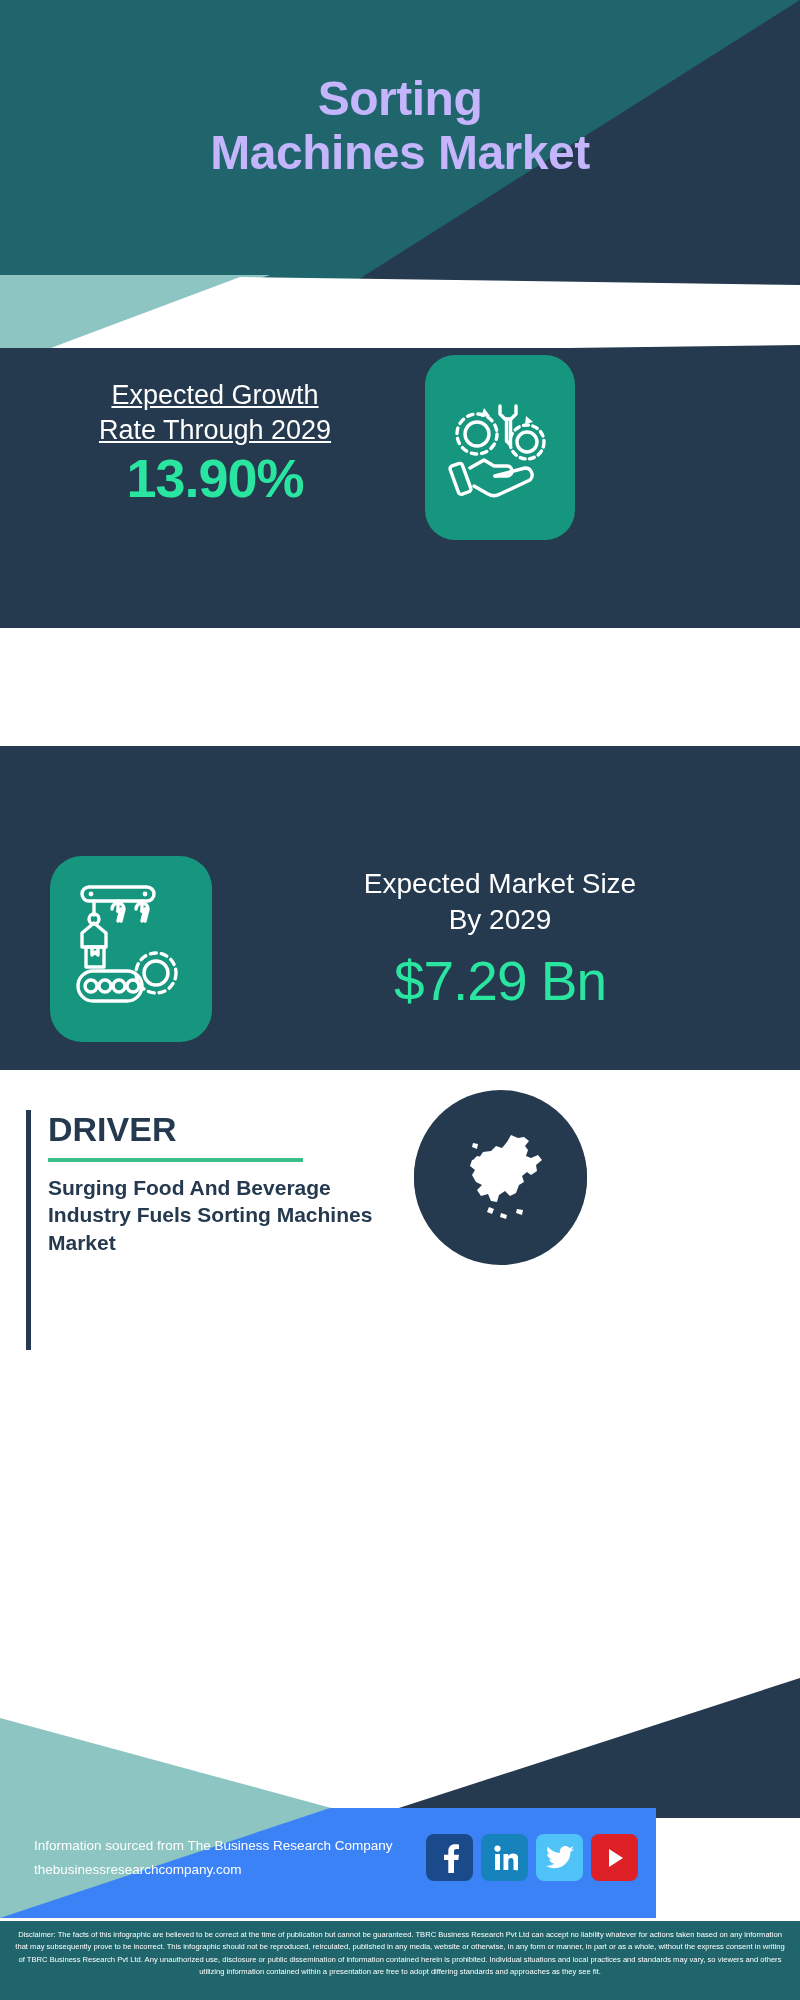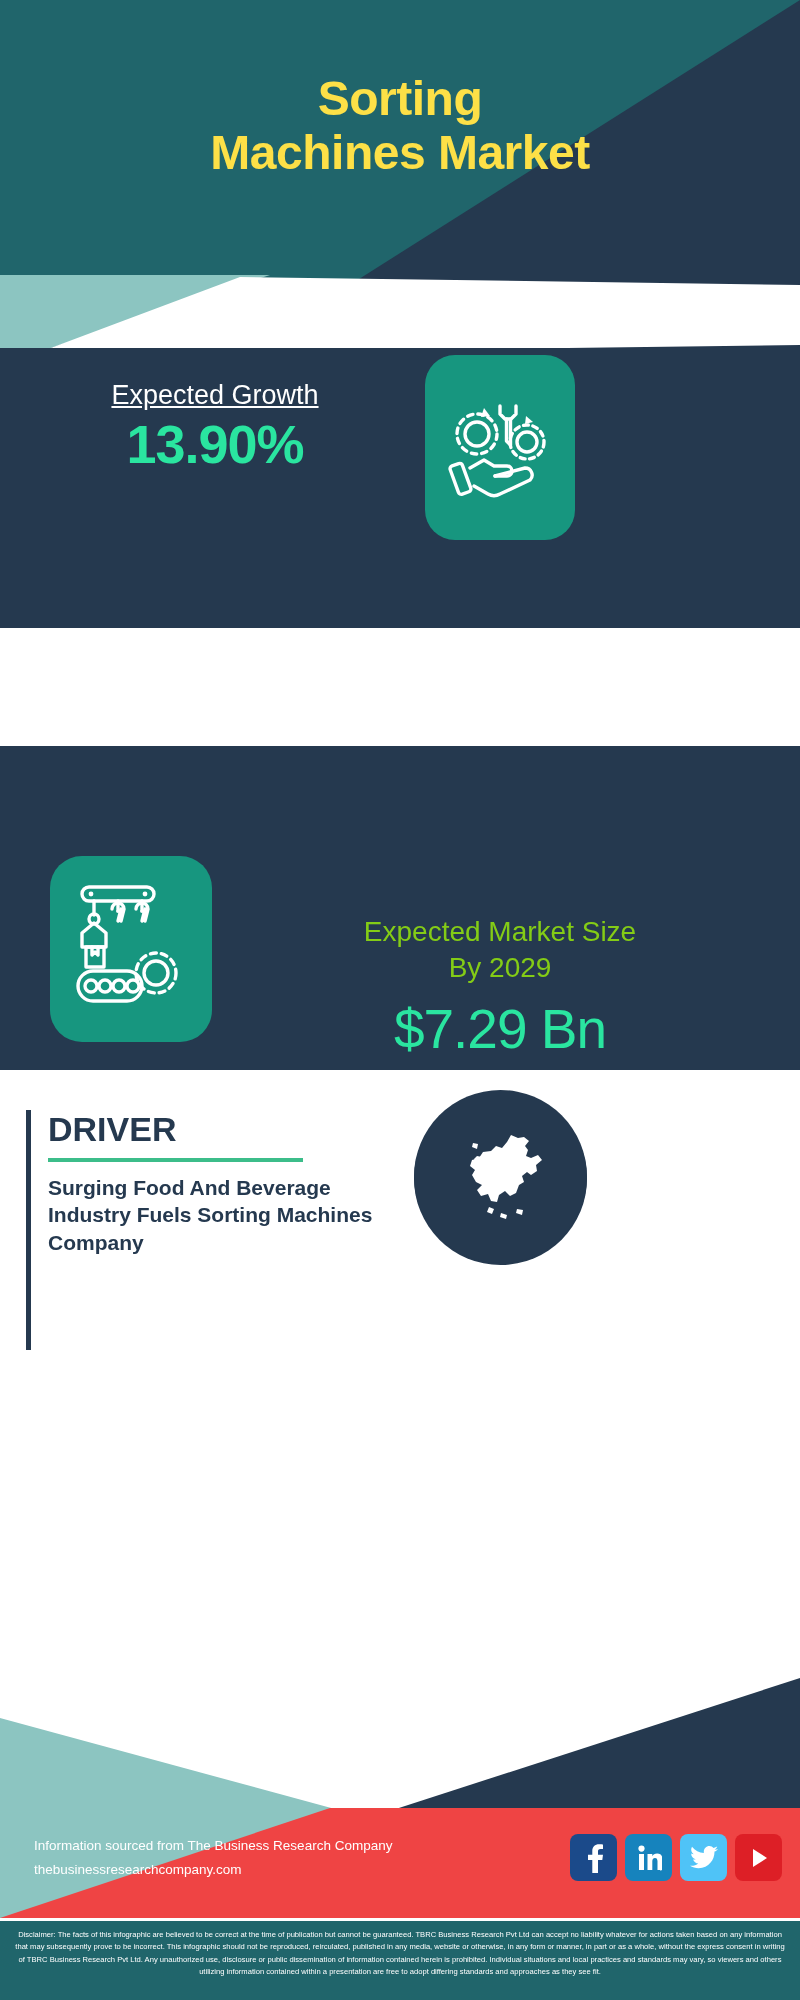--- a/index.html
+++ b/index.html
@@ -17,21 +17,21 @@
     position:absolute; left:0; top:0; width:800px; height:348px;
     background:#20656b; overflow:hidden;
   }
   .header .navy-diag {
     position:absolute; left:0; top:0; width:800px; height:348px;
     background:#25394f;
     clip-path:polygon(100% 0, 100% 100%, 250px 100%);
   }
   .header .title {
     position:absolute; left:0; top:72px; width:800px;
-    text-align:center; color:#fde047; z-index:5;
+    text-align:center; color:#c4b5fd; z-index:5;
     font-weight:bold; font-size:48px; line-height:1.13;
     letter-spacing:-0.5px;
   }
 
   
   .slant-band {
     position:absolute; left:0; top:255px; width:800px; height:175px;
     overflow:hidden;
   }
   .slant-band .lightteal {
@@ -78,21 +78,21 @@
 
   
   .market {
     position:absolute; left:0; top:746px; width:800px; height:324px;
     background:#25394f;
   }
   .market .icon-tile.market-tile { left:50px; top:110px; width:162px; height:186px; border-radius:32px; }
   .market .txtcol {
     position:absolute; left:240px; top:120px; width:520px; text-align:center;
   }
-  .market .label { color:#84cc16; font-size:28px; line-height:1.3;margin-top:48px; }
+  .market .label { color:#ffffff; font-size:28px; line-height:1.3; }
   .market .value {
     color:#2ae5a0; font-size:55px; font-weight:normal; margin-top:10px; letter-spacing:-1px;
   }
 
   
   .info-area {
     position:absolute; left:0; top:1070px; width:800px; height:590px; background:#ffffff;
   }
   .info-block { position:absolute; }
   .info-block .vbar {
@@ -139,22 +139,22 @@
     background:#8cc5c1;
     clip-path:polygon(0 88px, 368px 188px, 0 188px);
   }
   .footer-shapes .dk {
     position:absolute; left:0; top:0; width:800px; height:200px;
     background:#25394f;
     clip-path:polygon(800px 48px, 800px 188px, 368px 188px);
   }
 
   .footer {
-    position:absolute; left:0; top:1808px; width:800px; height:110px;
-    background:#ef4444; overflow:hidden;
+    position:absolute; left:0; top:1808px; width:656px; height:110px;
+    background:#3b82f6; overflow:hidden;
   }
   .footer .lt-tri {
     position:absolute; left:0; top:0; width:800px; height:110px;
     background:#8cc5c1;
     clip-path:polygon(0 0, 330px 0, 0 110px);
   }
   .footer .info-text {
     position:absolute; left:34px; top:26px; z-index:3;
     color:#ffffff; font-size:13.5px; line-height:1.75;
   }
@@ -197,20 +197,21 @@
 
   <div class="slant-band">
     <div class="lightteal"></div>
     <div class="white1"></div>
   </div>
 
   <div class="growth">
     <div class="txtcol">
       <div class="label">
         <div>Expected Growth</div>
+        <div>Rate Through 2029</div>
       </div>
       <div class="value">13.90%</div>
     </div>
     <div class="icon-tile growth-tile">
       <span>
         <svg width="104" height="112" viewBox="0 0 104 112" fill="none" stroke="#ffffff" stroke-width="3.4" stroke-linecap="round" stroke-linejoin="round">
 
           <circle cx="29" cy="44" r="12"></circle>
           <circle cx="29" cy="44" r="20" stroke-dasharray="5.5 5"></circle>
 
@@ -280,21 +281,21 @@
       <div class="value">$7.29 Bn</div>
     </div>
   </div>
 
   <div class="info-area">
 
     <div class="info-block" id="driver-block">
       <div class="vbar"></div>
       <div class="heading">DRIVER</div>
       <div class="greenline"></div>
-      <div class="body">Surging Food And Beverage Industry Fuels Sorting Machines Company</div>
+      <div class="body">Surging Food And Beverage Industry Fuels Sorting Machines Market</div>
     </div>
     <div class="circle-icon" id="driver-circle">
       <span>
         <svg width="108" height="108" viewBox="0 0 108 108" fill="none" stroke="#ffffff" stroke-width="4.2" stroke-linecap="round" stroke-linejoin="round">
 
           <path d="M18 22 l0 34 M90 22 l0 34"></path>
           <rect x="42" y="16" width="24" height="13" rx="2"></rect>
           <path d="M18 22 l24 0 M66 22 l24 0"></path>
           <path d="M54 29 l0 10"></path>
           <rect x="46" y="33" width="16" height="8" rx="1.5"></rect>

